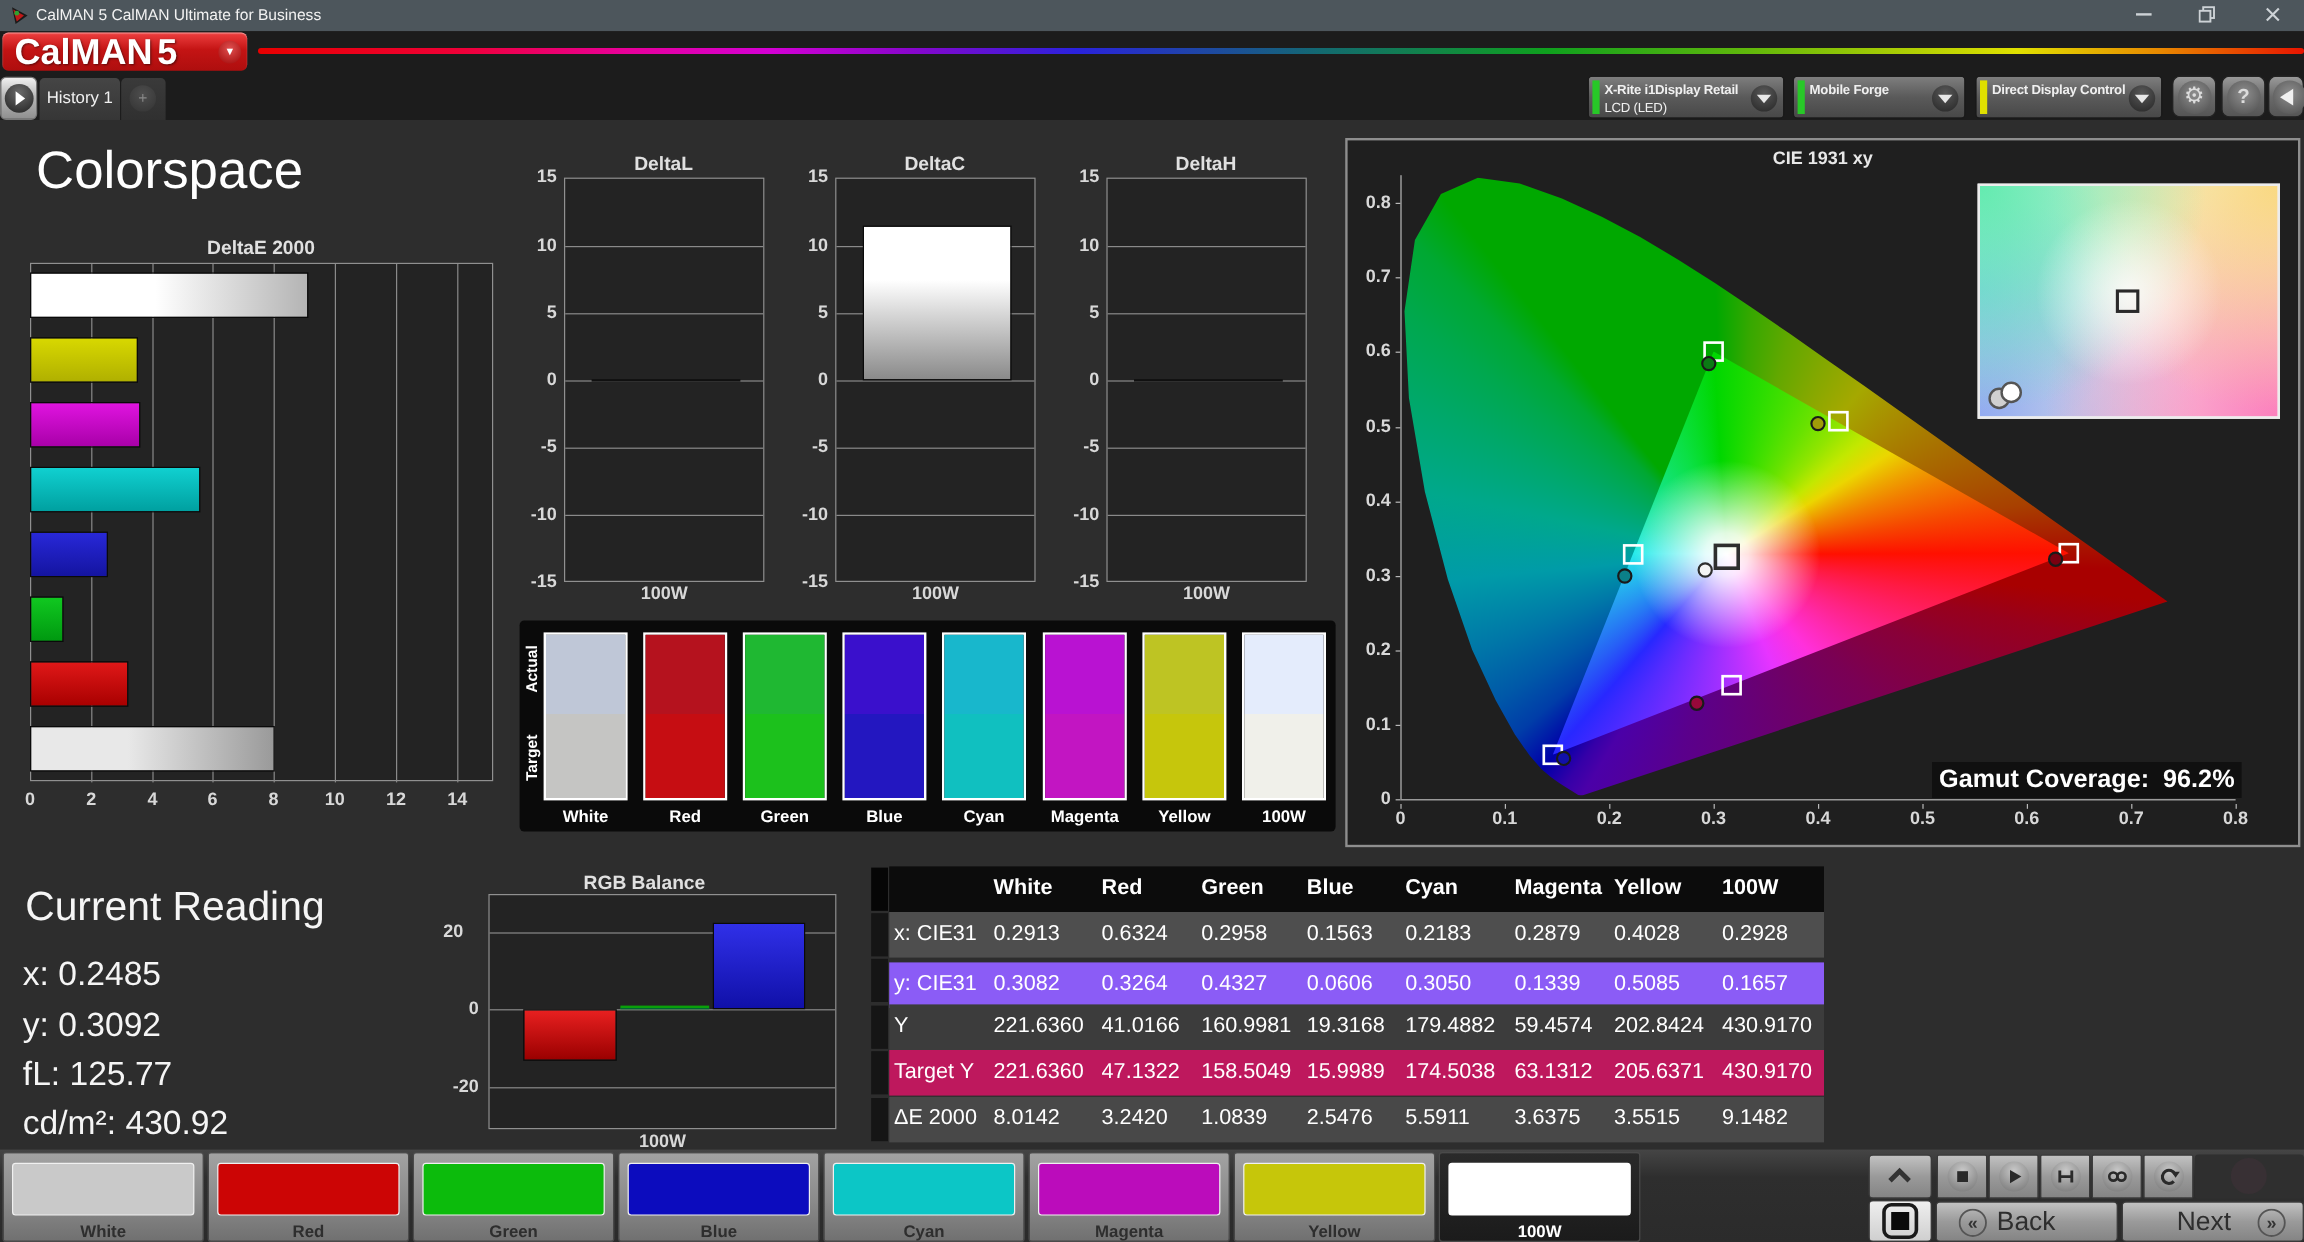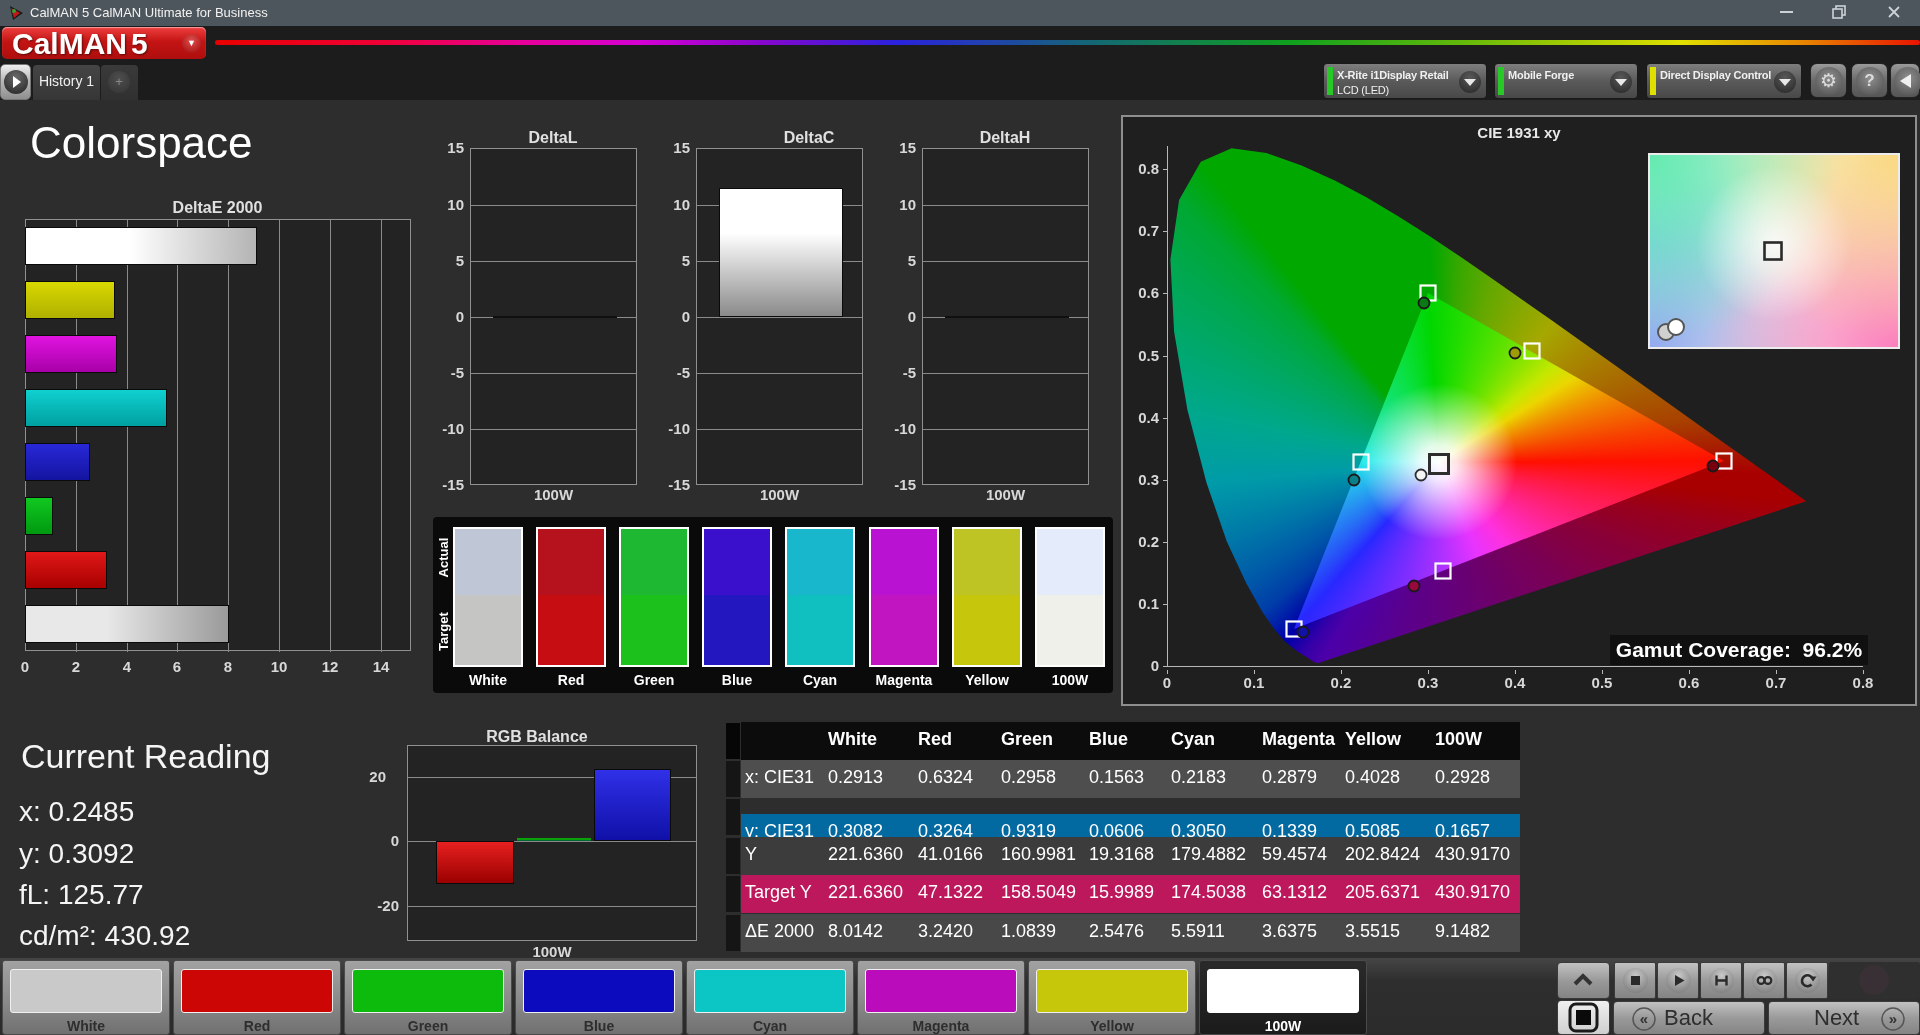--- a/index.html
+++ b/index.html
@@ -176,21 +176,21 @@
 <div style="position:absolute;left:22px;top:167px;width:124px;height:2px;background:#101010"></div>
 </div>
 <div class="dylab" style="left:424px;top:139px">15</div>
 <div class="dylab" style="left:424px;top:196px">10</div>
 <div class="dylab" style="left:424px;top:252px">5</div>
 <div class="dylab" style="left:424px;top:308px">0</div>
 <div class="dylab" style="left:424px;top:364px">-5</div>
 <div class="dylab" style="left:424px;top:420px">-10</div>
 <div class="dylab" style="left:424px;top:476px">-15</div>
 <div class="dxlab" style="left:470px">100W</div>
-<div class="dtitle" style="left:726px">DeltaC</div>
+<div class="dtitle" style="left:696px">DeltaC</div>
 <div class="dplot" style="left:696px">
 <div class="dgrid" style="top:56px"></div>
 <div class="dgrid" style="top:112px"></div>
 <div class="dgrid" style="top:168px"></div>
 <div class="dgrid" style="top:224px"></div>
 <div class="dgrid" style="top:280px"></div>
 <div style="position:absolute;left:22px;top:39px;width:124px;height:129px;background:linear-gradient(#ffffff 35%,#8a8a8a);border:1px solid #0a0a0a"></div>
 </div>
 <div class="dylab" style="left:650px;top:139px">15</div>
 <div class="dylab" style="left:650px;top:196px">10</div>
@@ -362,25 +362,25 @@
 <div class="tcell" style="left:87px">0.2913</div>
 <div class="tcell" style="left:177px">0.6324</div>
 <div class="tcell" style="left:260px">0.2958</div>
 <div class="tcell" style="left:348px">0.1563</div>
 <div class="tcell" style="left:430px">0.2183</div>
 <div class="tcell" style="left:521px">0.2879</div>
 <div class="tcell" style="left:604px">0.4028</div>
 <div class="tcell" style="left:694px">0.2928</div>
 </div>
 <div class="tgut" style="top:39px"></div>
-<div class="trow" style="top:92px;background:#0369a1">
+<div class="trow" style="top:80px;background:#8b5cf6">
 <div class="tcell" style="left:4px">y: CIE31</div>
 <div class="tcell" style="left:87px">0.3082</div>
 <div class="tcell" style="left:177px">0.3264</div>
-<div class="tcell" style="left:260px">0.9319</div>
+<div class="tcell" style="left:260px">0.4327</div>
 <div class="tcell" style="left:348px">0.0606</div>
 <div class="tcell" style="left:430px">0.3050</div>
 <div class="tcell" style="left:521px">0.1339</div>
 <div class="tcell" style="left:604px">0.5085</div>
 <div class="tcell" style="left:694px">0.1657</div>
 </div>
 <div class="tgut" style="top:77px"></div>
 <div class="trow" style="top:115px;background:#3c3c3c">
 <div class="tcell" style="left:4px">Y</div>
 <div class="tcell" style="left:87px">221.6360</div>

